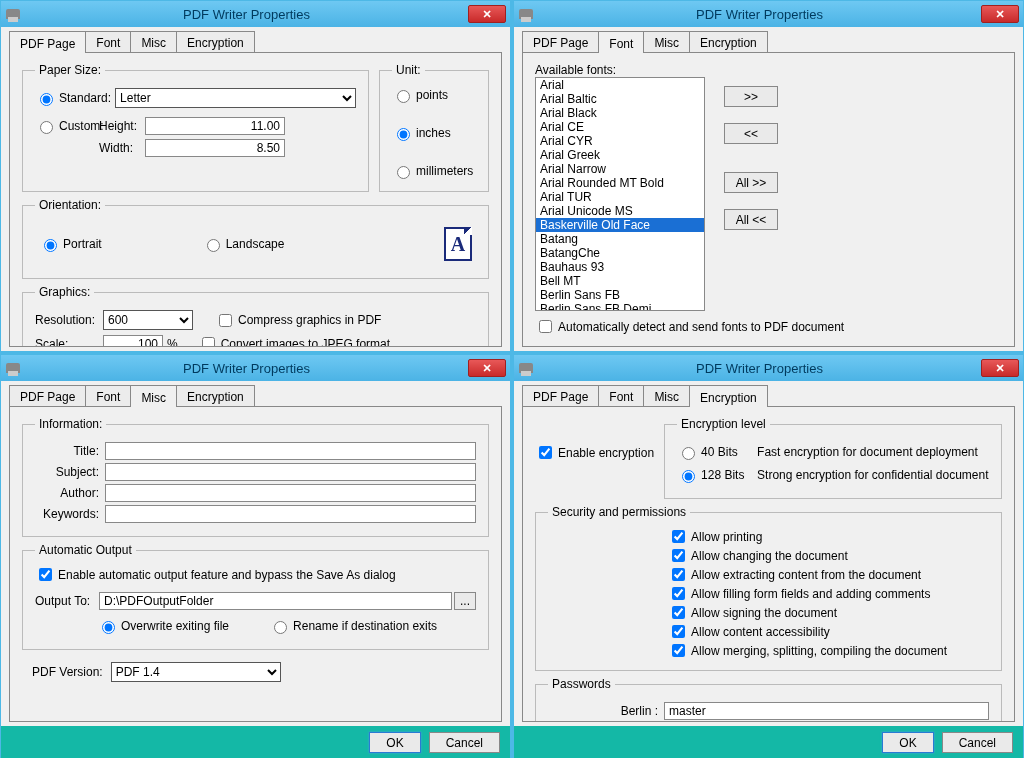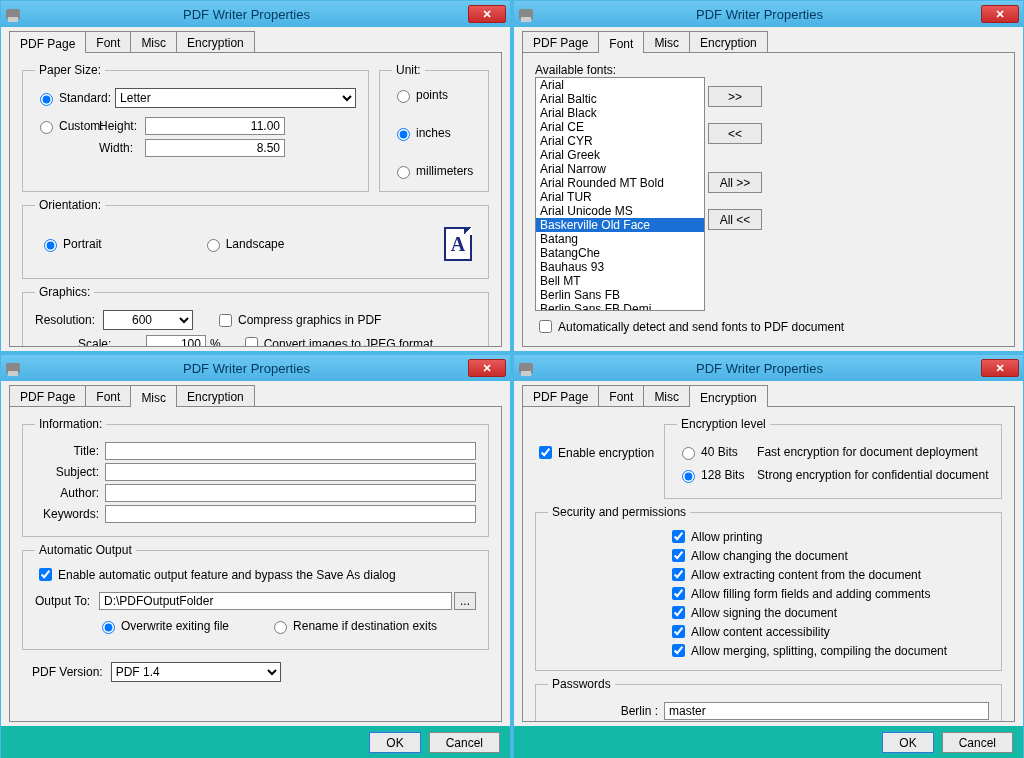--- a/index.html
+++ b/index.html
@@ -112,27 +112,27 @@
                   <span>Landscape</span>
                 </label>
             <span class="spacer"></span>
             <span class="page-icon">A</span>
           </div>
         </fieldset>
         <fieldset style="margin-top:6px;">
           <legend>Graphics:</legend>
           <div class="row">
             <span style="width:68px;">Resolution:</span>
-            <select class="combo" style="width:90px;text-align:center;"><option>600</option></select>
+            <select class="combo" style="width:90px;"><option>600</option></select>
             <label class="chk" style="margin-left:22px;">
                   <input type="checkbox" style="">
                   <span>Compress graphics in PDF</span>
                 </label>
           </div>
-          <div class="row" style="margin-top:4px;justify-content:center;">
+          <div class="row" style="margin-top:4px;">
             <span style="width:68px;">Scale:</span>
             <input type="text" class="field rt" style="width: 60px;" value="100">
             <span style="margin:0 4px;">%</span>
             <label class="chk" style="margin-left:16px;">
                   <input type="checkbox" style="">
                   <span>Convert images to JPEG format</span>
                 </label>
           </div>
         </fieldset>
       </div>
@@ -150,21 +150,21 @@
   </div>
   <div class="body">
     <div class="tabhost">
       <div class="tabs">
         <div class="tab">PDF Page</div>
         <div class="tab active">Font</div>
         <div class="tab">Misc</div>
         <div class="tab">Encryption</div>
       </div>
       <div class="tabpage" style="display:flex; flex-direction:column;">
-        <div style="display:flex; gap:3px; flex:1; min-height:0;">
+        <div style="display:flex; gap:19px; flex:1; min-height:0;">
           <div style="display:flex; flex-direction:column; width:170px;">
             <span>Available fonts:</span>
             <div class="listbox" id="avail-list" style="flex:1; min-height:0;">
                   <div class="listitem">Arial</div>
                   <div class="listitem">Arial Baltic</div>
                   <div class="listitem">Arial Black</div>
                   <div class="listitem">Arial CE</div>
                   <div class="listitem">Arial CYR</div>
                   <div class="listitem">Arial Greek</div>
                   <div class="listitem">Arial Narrow</div>

